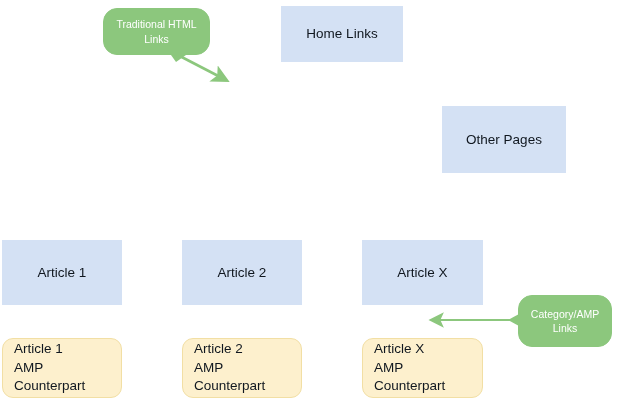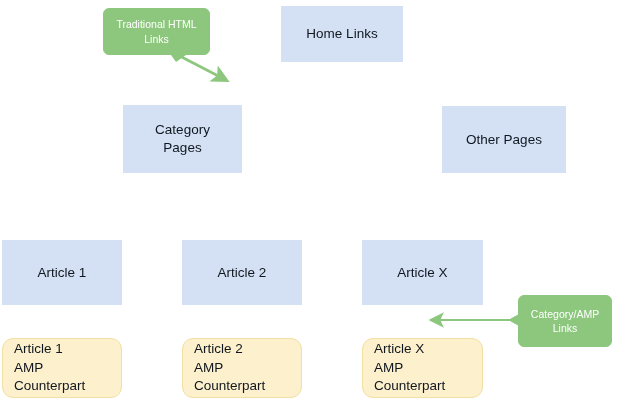--- a/index.html
+++ b/index.html
@@ -40,21 +40,21 @@
     text-align: left;
     padding-left: 11px;
     font-size: 13.5px;
     line-height: 1.36;
   }
   .callout {
     position: absolute;
     box-sizing: border-box;
     background: #8cc77d;
     border: 1px solid #8cc77d;
-    border-radius: 6px;
+    border-radius: 14px;
     color: #ffffff;
     font-size: 10.5px;
     line-height: 1.35;
     display: flex;
     align-items: center;
     justify-content: center;
     text-align: center;
     padding: 2px 6px;
   }
   .arrow-layer {
@@ -90,24 +90,20 @@
 
     <path d="M519,314 L508,320 L519,326 Z" fill="#8cc77d"></path>
 
     <line x1="518" y1="320" x2="432" y2="320" stroke="#8cc77d" stroke-width="2.2" marker-end="url(#arrowhead-l)"></line>
   </svg>
 
   <div class="node node-blue" style="left:281px; top:6px; width:122px; height:56px;">
     <span class="multiline">Home Links</span>
   </div>
 
-  <div class="node node-blue" style="left:123px; top:105px; width:119px; height:68px;">
-    <span class="multiline">Category
-Pages</span>
-  </div>
 
 
   <div class="node node-blue" style="left:442px; top:106px; width:124px; height:67px;">
     <span class="multiline">Other Pages</span>
   </div>
 
   <div class="node node-blue" style="left:2px; top:240px; width:120px; height:65px;">
     <span class="multiline">Article 1</span>
   </div>
 

